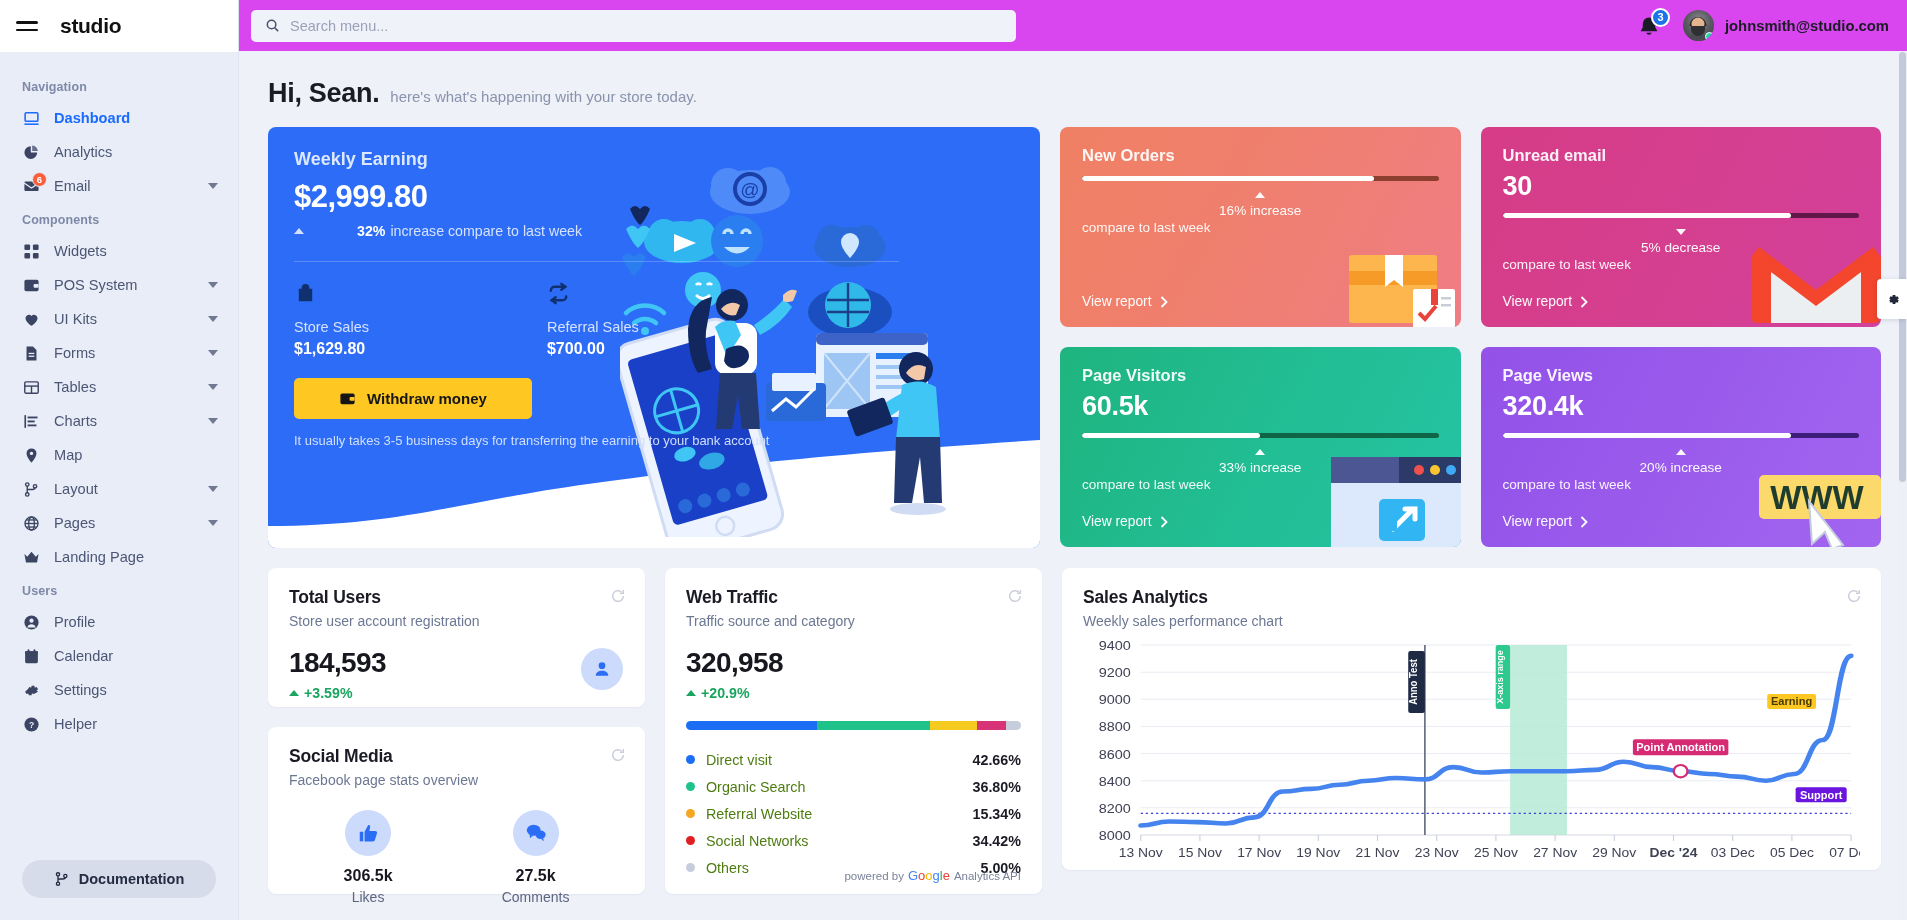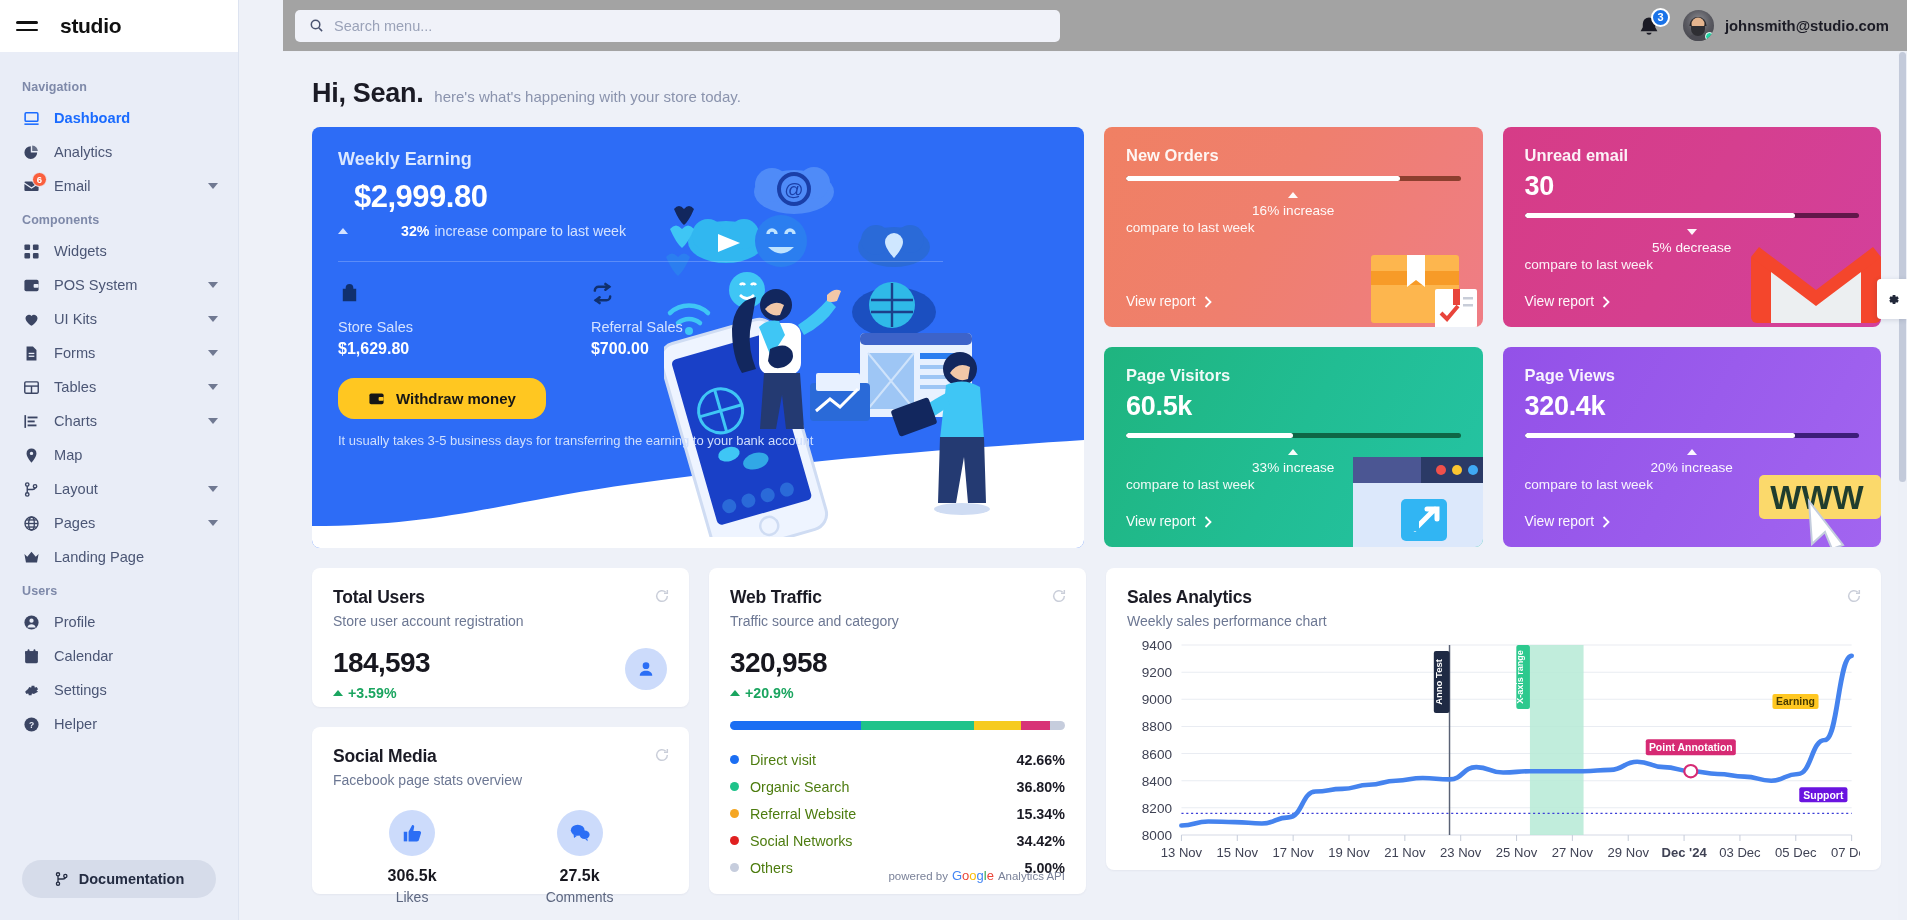--- a/index.html
+++ b/index.html
@@ -3,21 +3,21 @@
 <meta charset="utf-8">
 <style>
   * { margin:0; padding:0; box-sizing:border-box; }
   html,body { width:1907px; height:920px; overflow:hidden; }
   body {
     font-family:"Liberation Sans", sans-serif;
     background:#eef1f8;
     color:#3f4254;
     font-size:14px;
   }
-  .app { display:flex; width:1907px; height:920px; position:relative;gap:44px; }
+  .app { display:flex; width:1907px; height:920px; position:relative; }
 
   
   .sidebar {
     width:239px; flex:0 0 239px; height:920px;
     background:#e9edf7; border-right:1px solid #dde3f0;
     display:flex; flex-direction:column; position:relative;
   }
   .brand-row {
     height:52px; background:#fff; display:flex; align-items:center;
     gap:18px; padding:0 16px; flex:0 0 52px;
@@ -56,21 +56,21 @@
   .doc-btn {
     width:100%; background:#d6dcea; border:none; border-radius:22px;
     padding:11px 10px; font-size:14.5px; font-weight:bold; color:#242c42;
     display:flex; align-items:center; justify-content:center; gap:9px; cursor:pointer;
     font-family:"Liberation Sans", sans-serif;
   }
 
   
   .main { flex:1; display:flex; flex-direction:column; height:920px; }
   .topbar {
-    height:52px; flex:0 0 52px; background:#a3a3a3; display:flex; align-items:center;
+    height:52px; flex:0 0 52px; background:#d946ef; display:flex; align-items:center;
     padding:0 18px 0 12px; gap:14px; border-bottom:1px solid #eceff6;
   }
   .search-box {
     width:765px; height:32px; background:#f0f2f9; border-radius:5px;
     display:flex; align-items:center; gap:10px; padding:0 14px; cursor:text;
   }
   .search-box svg { width:15px; height:15px; flex:0 0 15px; }
   .search-input {
     border:none; outline:none; background:transparent; flex:1;
     font-size:14.5px; color:#3f4254; font-family:"Liberation Sans", sans-serif;
@@ -112,35 +112,35 @@
   .grid-top { display:flex; gap:20px; }
   
   .earn-card {
     width:772px; flex:0 0 772px; height:421px; background:#2d6cf6;
     border-radius:8px; position:relative; overflow:hidden; color:#fff;
   }
   .earn-wave { position:absolute; left:0; bottom:0; width:100%; height:150px; }
   .earn-illus { position:absolute; right:0px; top:10px; width:420px; height:400px; }
   .earn-inner { position:relative; z-index:5; padding:22px 26px; }
   .earn-title { font-size:18px; font-weight:bold; margin-bottom:9px; color:#dce8ff; }
-  .earn-amount { font-size:31px; font-weight:bold; letter-spacing:-0.5px;margin-left:16px; }
+  .earn-amount { font-size:31px; font-weight:bold; letter-spacing:-0.5px; }
   .earn-delta { font-size:14.2px; color:#d4e2ff; margin-top:8px; display:flex; align-items:center; gap:5px; }
   .earn-delta b { color:#fff;margin-left:48px; }
   .tri-up { width:0;height:0;border-left:5px solid transparent;border-right:5px solid transparent;
     border-bottom:6px solid currentColor; display:inline-block; }
   .tri-down { width:0;height:0;border-left:5px solid transparent;border-right:5px solid transparent;
     border-top:6px solid currentColor; display:inline-block; }
   .earn-divider { height:1px; background:rgba(255,255,255,.22); margin:22px 0 20px 0; width:605px; }
   .earn-stats { display:flex; gap:178px; }
   .earn-stat-ico { margin-bottom:11px; }
   .earn-stat-lbl { font-size:14.5px; color:#d4e2ff; margin-bottom:5px; }
   .earn-stat-val { font-size:16px; font-weight:bold; }
   .withdraw-btn {
-    margin-top:20px; background:#ffc721; border:none; border-radius:16px;
-    padding:12px 30px; font-size:15px; font-weight:bold; color:#161616;
+    margin-top:20px; background:#ffc721; border:none; border-radius:5px;
+    padding:12px 45px; font-size:15px; font-weight:bold; color:#161616;
     display:inline-flex; align-items:center; gap:11px; cursor:pointer;
     font-family:"Liberation Sans", sans-serif;
   }
   .earn-note { font-size:13px; color:#d0dffd; margin-top:14px; }
 
   
   .stat-col { display:flex; flex-direction:column; gap:20px; flex:1; }
   .stat-row { display:flex; gap:20px; }
   .stat-card {
     flex:1; height:200px; border-radius:8px; position:relative; overflow:hidden;

